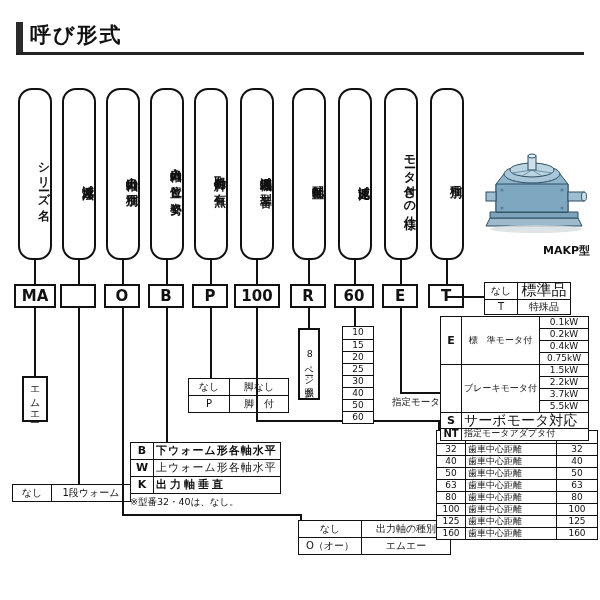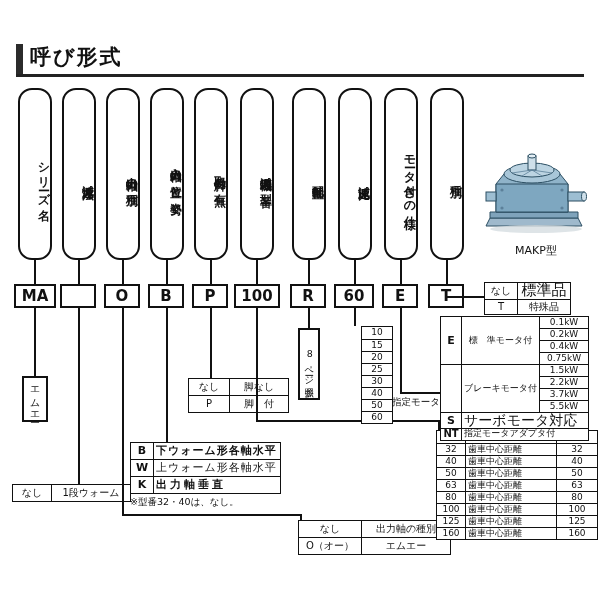--- a/index.html
+++ b/index.html
@@ -1,20 +1,20 @@
 <!DOCTYPE html>
 <html><head>
 <meta charset="utf-8">
 <style>
   html,body{margin:0;padding:0;}
   body{width:600px;height:600px;background:#ffffff;font-family:"DejaVu Sans","Liberation Sans",sans-serif;position:relative;overflow:hidden;}
   .root{position:absolute;left:0;top:0;width:600px;height:600px;}
 
   
-  .title-bar{position:absolute;left:16px;top:44px;width:568px;height:34px;text-decoration:underline;}
+  .title-bar{position:absolute;left:16px;top:22px;width:568px;height:34px;text-decoration:underline;}
   .title-accent{position:absolute;left:0;top:0;width:7px;height:30px;background:#2b2b2b;}
   .title-text{position:absolute;left:14px;top:-1px;font-size:21px;font-weight:bold;color:#111;letter-spacing:2px;}
   .title-rule{position:absolute;left:0;top:30px;width:568px;height:3px;background:#222;}
 
   
   .vbox{position:absolute;border:2px solid #111;border-radius:14px;background:#fff;
         writing-mode:vertical-rl;text-orientation:upright;
         font-size:12px;font-weight:bold;color:#111;line-height:1.12;
         display:flex;align-items:flex-start;justify-content:center;padding-top:6px;box-sizing:border-box;letter-spacing:1px;}
 
@@ -30,21 +30,21 @@
   .tbl td{border:1px solid #111;padding:0 2px;line-height:1.05;height:11px;white-space:nowrap;text-align:center;}
   .tbl td.l{text-align:left;}
 
   .plainbox{position:absolute;border:2px solid #111;background:#fff;font-size:10px;color:#111;
             display:flex;align-items:center;justify-content:center;box-sizing:border-box;text-align:center;line-height:1.1;}
 
   .note{position:absolute;font-size:9.5px;color:#111;}
 
   
   .machine{position:absolute;left:482px;top:140px;width:108px;height:96px;}
-  .mach-cap{position:absolute;left:482px;top:243px;width:108px;text-align:center;font-size:11px;font-weight:normal;color:#111;}
+  .mach-cap{position:absolute;left:482px;top:243px;width:108px;text-align:right;font-size:11px;font-weight:bold;color:#111;}
 
   .vbox-narrow{font-size:11.5px;}
 </style>
 </head>
 <body>
 
 <div class="root">
 
   <div class="title-bar">
     <div class="title-accent"></div>
@@ -198,21 +198,21 @@
       <td class="l">歯車中心距離</td>
       <td>160</td>
     </tr>
   </tbody>
     </table>
 
   <div class="vline" style="left:308px;top:308px;height:20px;"></div>
   <div class="plainbox" style="left:298px;top:328px;width:22px;height:72px;writing-mode:vertical-rl;text-orientation:upright;font-size:9.5px;letter-spacing:0px;">8ページ参照</div>
 
   <div class="vline" style="left:354px;top:308px;height:18px;"></div>
-  <table class="tbl" style="left:361px;top:326px;padding-left:6px;">
+  <table class="tbl" style="left:342px;top:326px;padding-left:6px;">
     <tbody>
         <tr>
           <td style="width:26px;height:12px;">10</td>
         </tr>
     <tr>
           <td>15</td>
         </tr>
     <tr>
           <td>20</td>
         </tr>

